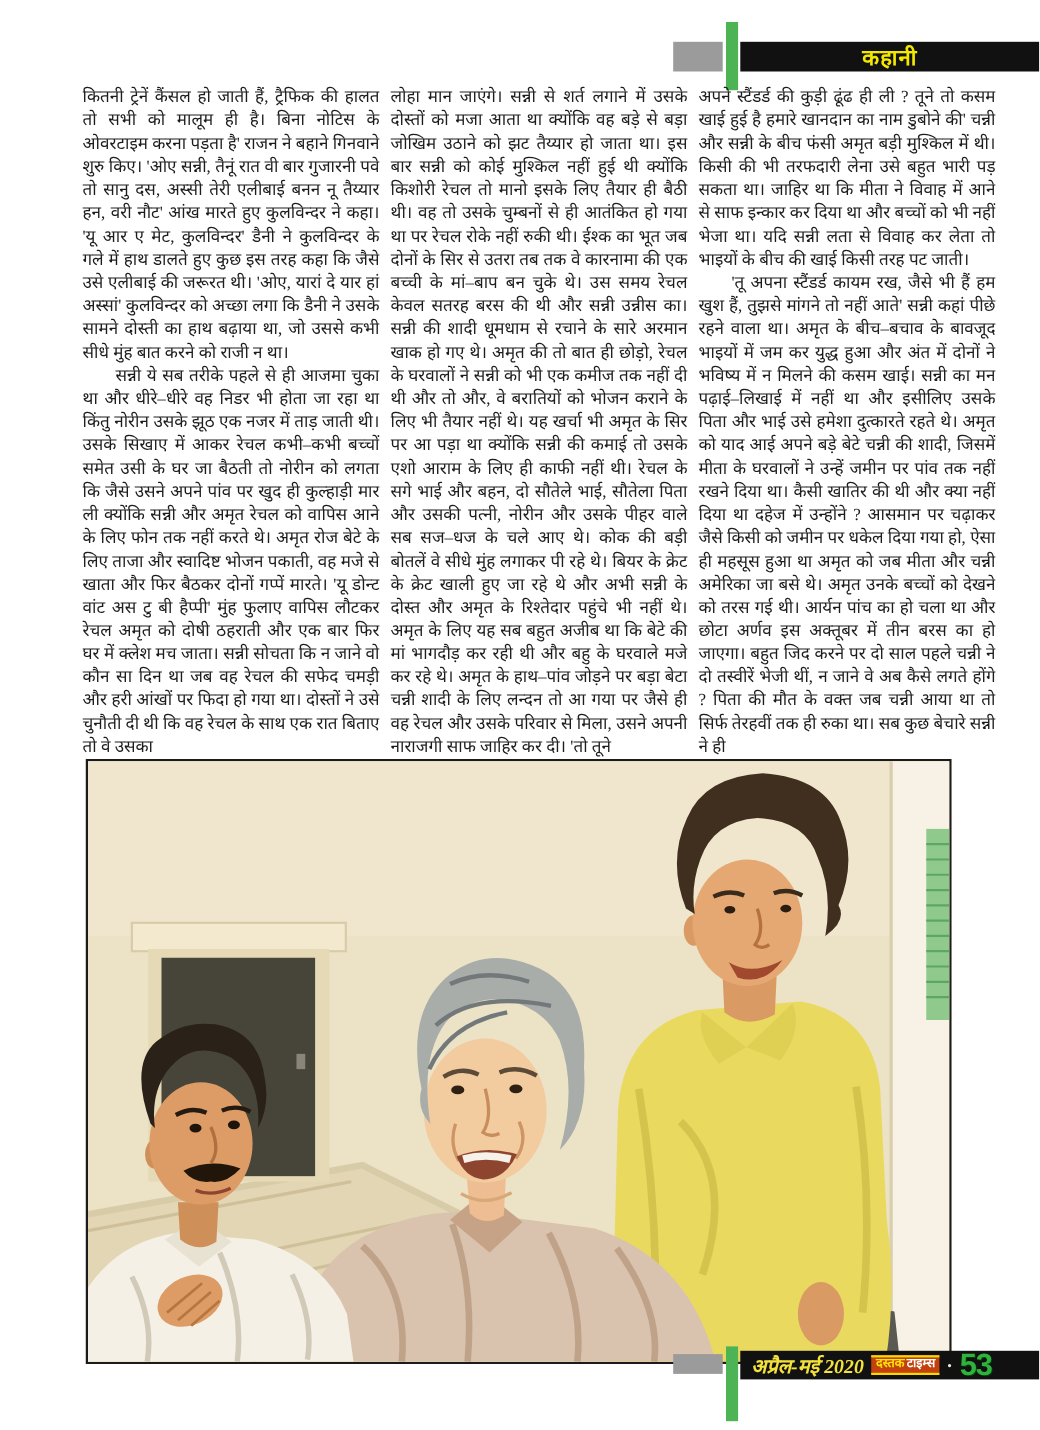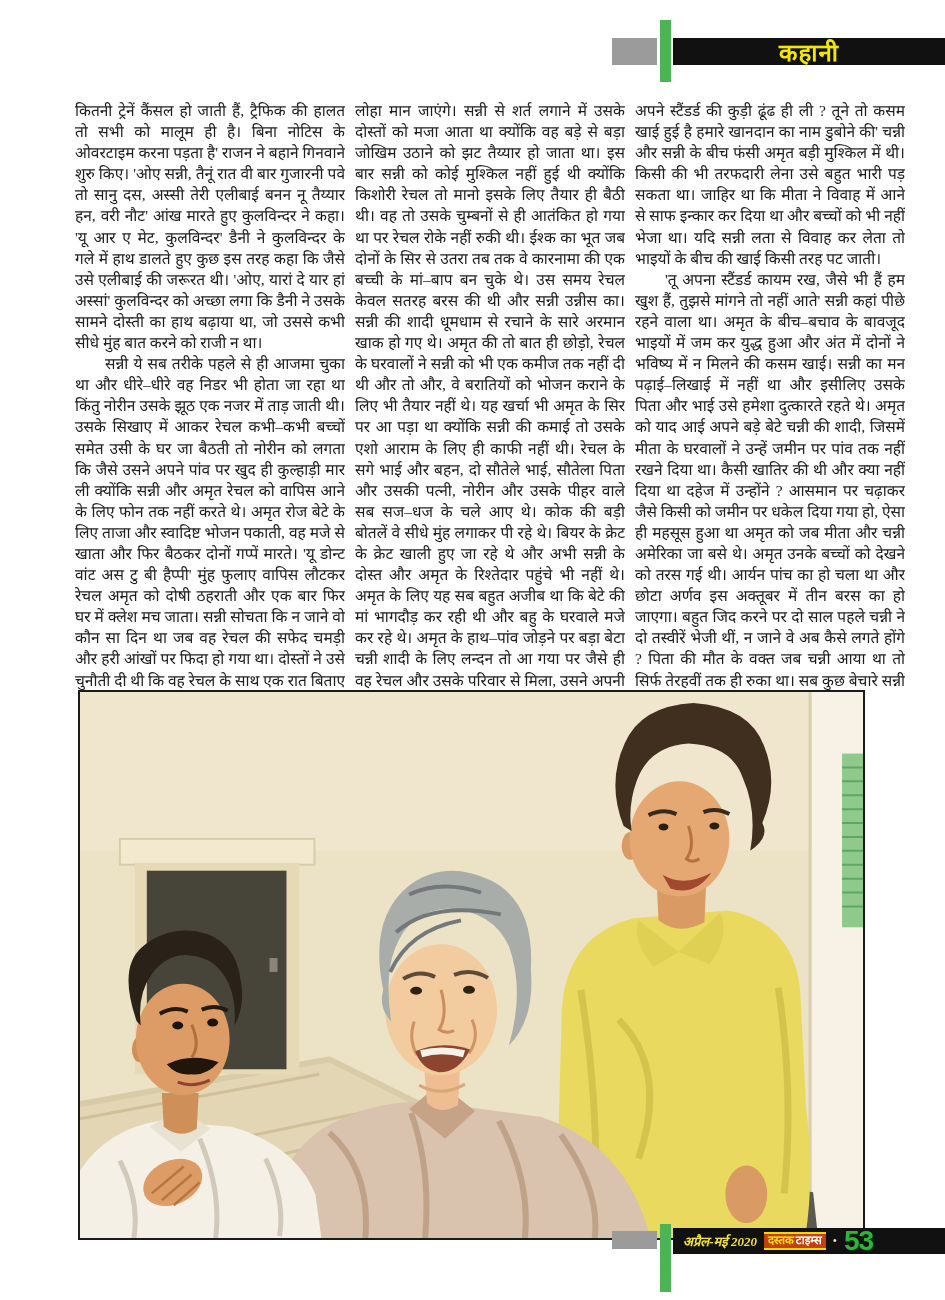--- a/index.html
+++ b/index.html
@@ -30,21 +30,21 @@
     background: #111111;
     display: flex;
     align-items: center;
     justify-content: center;
   }
   .header-gray { left: 612px; top: 38px; width: 45px; height: 27px; }
   .header-green { left: 660px; top: 20px; height: 62px; }
   .header-black { top: 38px; }
   .section-title {
     color: #f5e800;
-    font-size: 24px;
+    font-size: 20px;
     font-weight: bold;
     letter-spacing: 1px;
   }
   
   .columns {
     position: absolute;
     left: 75px;
     top: 78px;
     width: 830px;
     height: 612px;
@@ -52,21 +52,20 @@
     gap: 10px;
     overflow: hidden;
   }
   .column {
     flex: 1 1 0;
     overflow: hidden;
     color: #1c1c1c;
     font-size: 15.5px;
     line-height: 21.1px;
     text-align: justify;
-    margin-top: 22px;
   }
   .column p.indent { text-indent: 30px; }
   
   .illustration {
     position: absolute;
     left: 78px;
     top: 690px;
     width: 787px;
     height: 550px;
     border: 2px solid #1b1b1b;
@@ -78,21 +77,21 @@
   .footer-green { left: 660px; top: 1224px; height: 68px; }
   .footer-black {
     top: 1228px;
     height: 26px;
     justify-content: flex-start;
     padding-left: 10px;
     gap: 7px;
   }
   .issue-label {
     color: #f3e23c;
-    font-size: 13px;
+    font-size: 18px;
     font-weight: bold;
     font-style: italic;
   }
   .magazine-logo {
     background: #c2410c;
     border-top: 2px solid #f5d800;
     border-bottom: 2px solid #f5d800;
     padding: 0 4px;
     height: 18px;
     display: flex;

